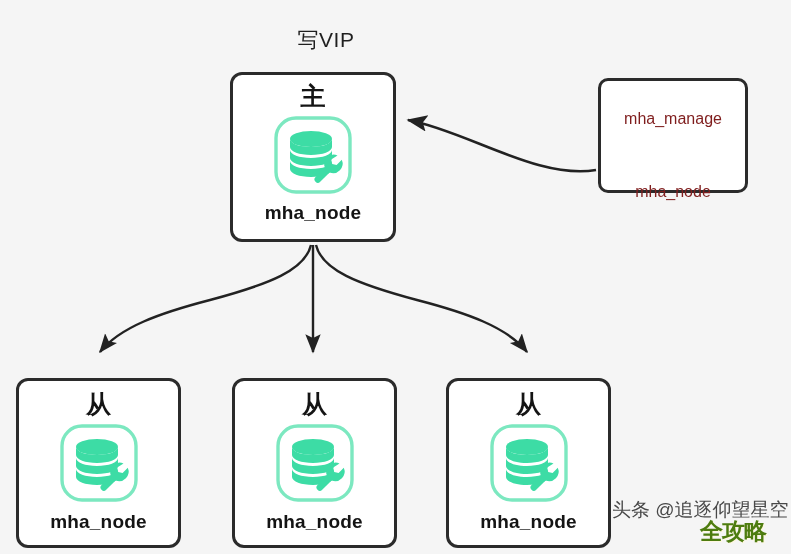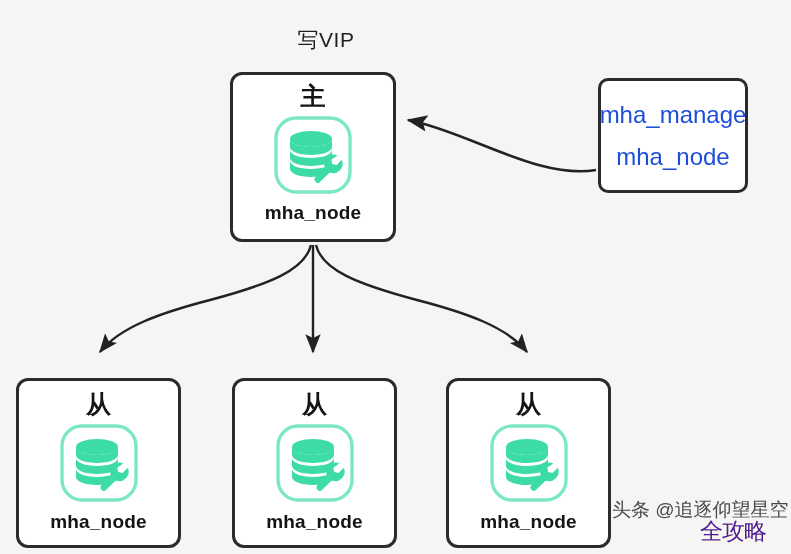--- a/index.html
+++ b/index.html
@@ -72,40 +72,41 @@
 
   
   #node-manager{
     left:598px;top:78px;width:150px;height:115px;
     justify-content:center;
     gap:18px;
     border-width:3px;
     border-radius:10px;
   }
   #node-manager .mgr-line{
-    font-size:24px;
-    color:#1d4ed8;
+    font-size:16px;
+    color:#7f1d1d;
     line-height:1;
     white-space:nowrap;
+    margin-top:39px;
   }
 
   .watermark{
     position:absolute;
     left:612px;top:497px;
     font-size:19px;
     color:#3a3a3a;
     white-space:nowrap;
     opacity:.92;
   }
   .watermark-logo{
     position:absolute;
     left:700px;top:516px;
     font-size:23px;
-    font-weight:400;
-    color:#4c1d95;
+    font-weight:700;
+    color:#4d7c0f;
     text-shadow:1px 1px 0 #fff7e0;
     white-space:nowrap;
     letter-spacing:-1px;
   }
 </style>
 </head>
 <body>
 
 <div id="canvas">
 

